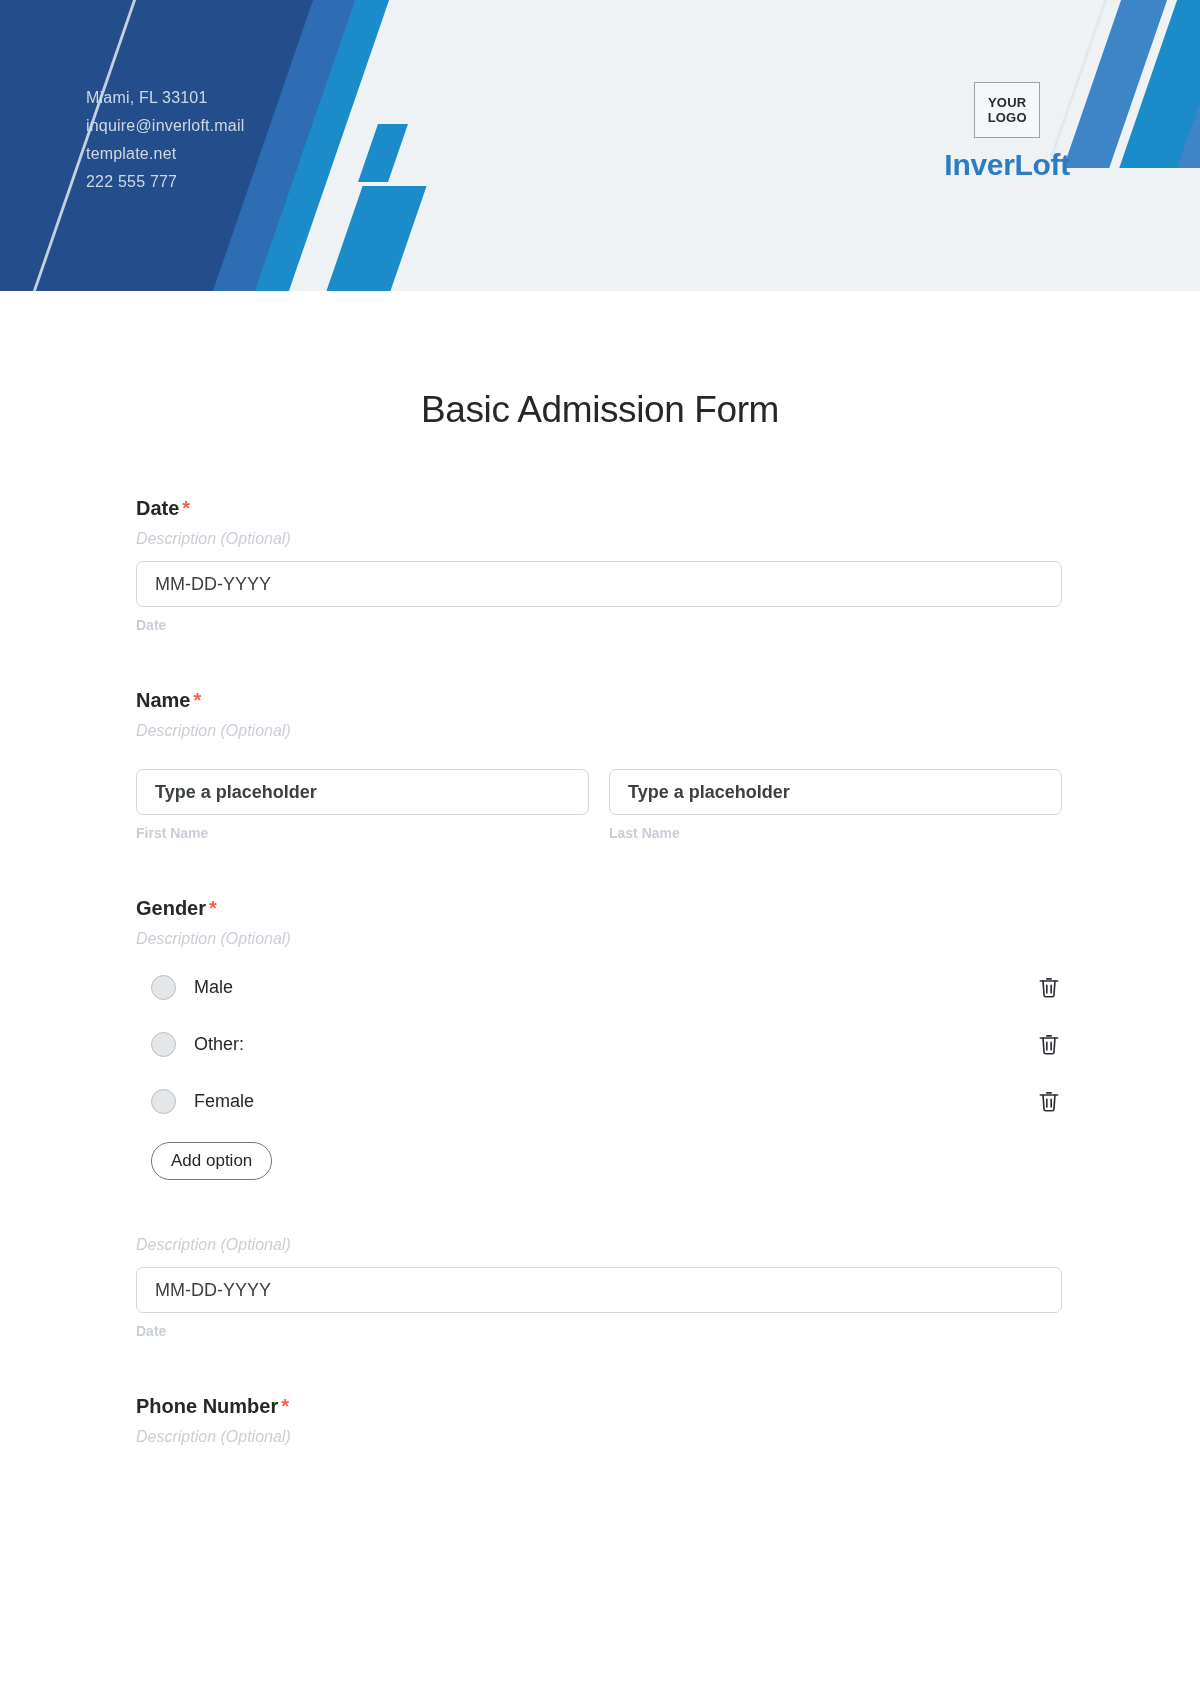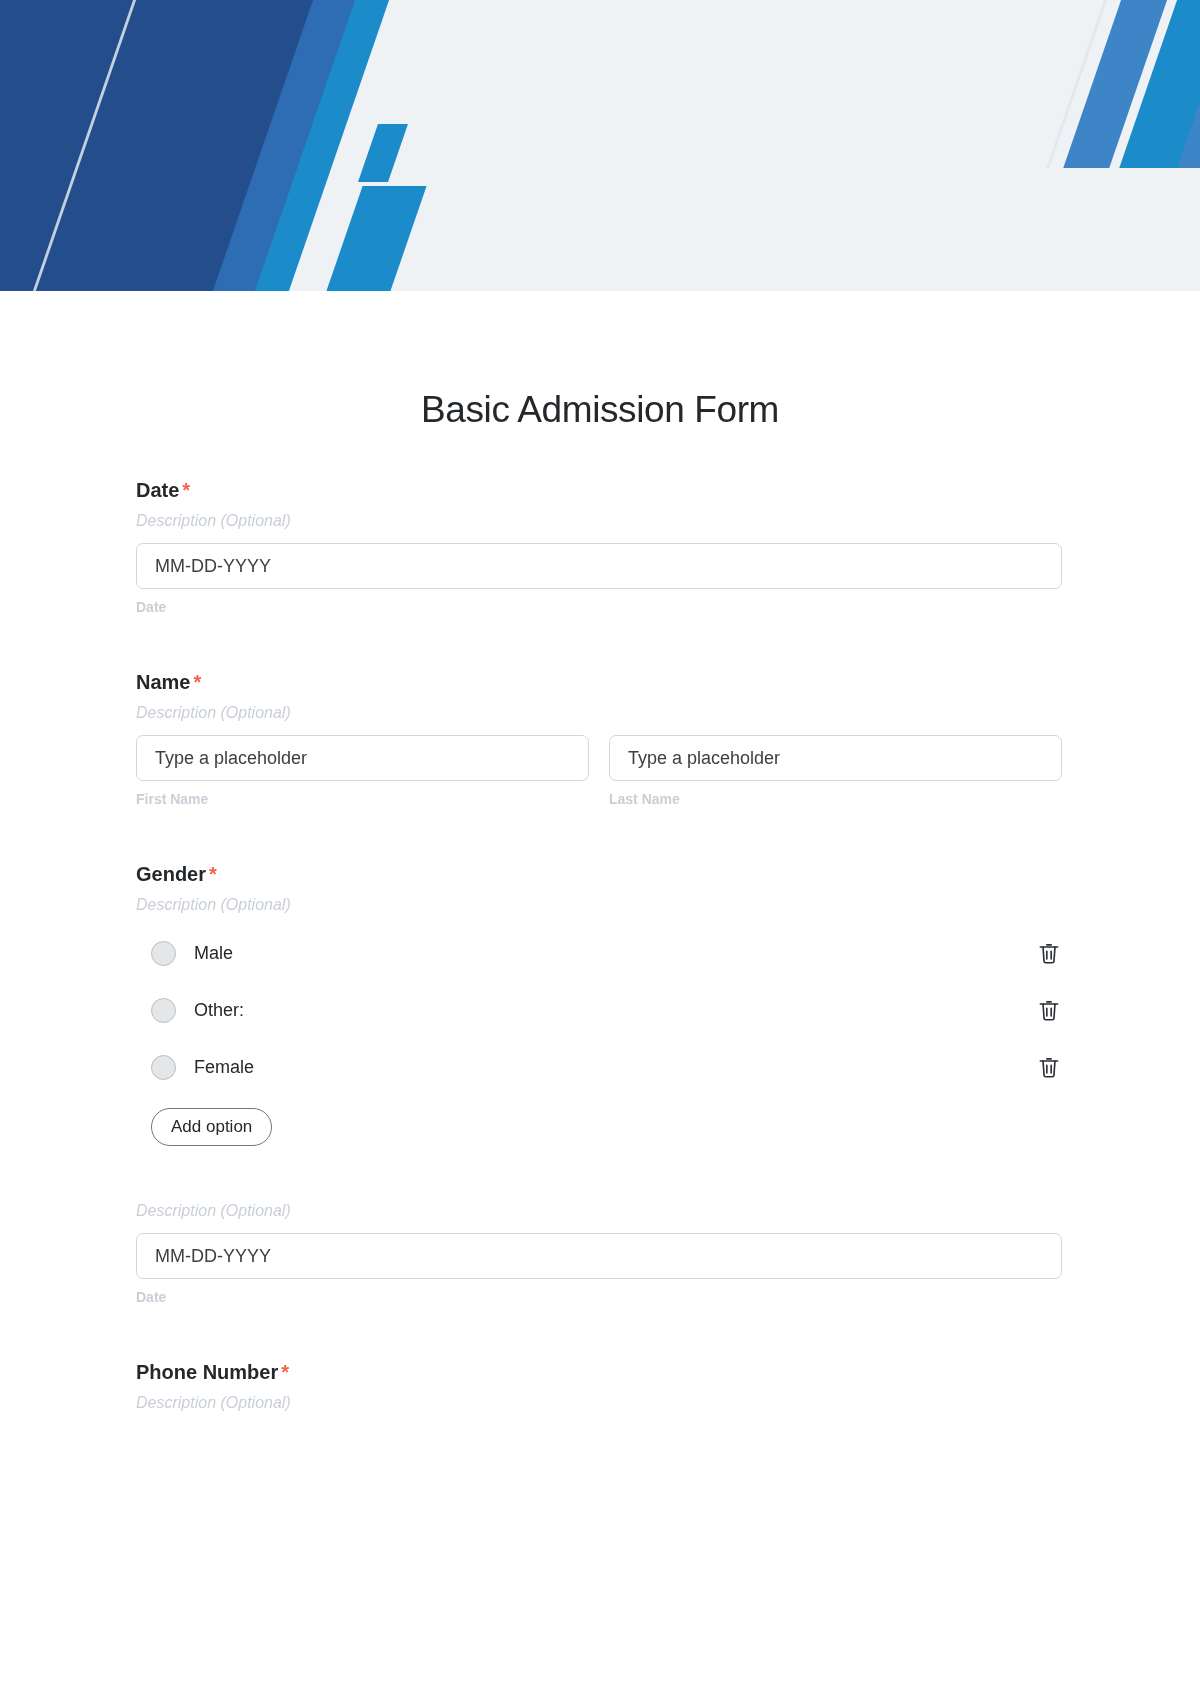--- a/index.html
+++ b/index.html
@@ -168,21 +168,21 @@
     letter-spacing: -.4px;
   }
   .form-sub {
     margin-top: 22px;
     text-align: center;
     font-size: 18px;
     color: #3c4043;
   }
 
   .field { margin-top: 56px; }
-  .field.first { margin-top: 48px; }
+  .field.first { margin-top: 66px; }
 
   .flabel {
     font-size: 20px;
     font-weight: 700;
     color: #25282b;
   }
   .req { color: #f4604a; font-weight: 700; margin-left: 3px; }
 
   .fdesc {
     margin-top: 10px;
@@ -207,21 +207,21 @@
 
   .helper {
     margin-top: 10px;
     font-size: 14px;
     font-weight: 700;
     color: #c9cfd6;
   }
 
   .name-row { display: flex; gap: 20px; margin-top: 13px; }
   .name-col { width: 453px; }
-  .name-col .input { margin-top: 0; width: 100%; }
+  .name-col .input { margin-top: 16px; width: 100%; font-weight: bold; }
 
   
   .opt-list { margin-top: 18px; }
   .opt-row {
     display: flex;
     align-items: center;
     height: 42px;
     margin-bottom: 15px;
     width: 926px;
   }
@@ -268,21 +268,34 @@
   <div class="hdr-bar-cyan"></div>
   <div class="hdr-chip-a"></div>
   <div class="hdr-chip-b"></div>
 
   <div class="hdr-r-hairline"></div>
   <div class="hdr-r-a"></div>
   <div class="hdr-r-b"></div>
   <div class="hdr-r-c"></div>
   <div class="hdr-r-cut"></div>
 
-
+  <div class="contact">
+    <div>Miami, FL 33101</div>
+    <div>inquire@inverloft.mail</div>
+    <div>template.net</div>
+    <div>222 555 777</div>
+  </div>
+
+  <div class="brandblock">
+    <div class="logobox">
+      <span>YOUR</span>
+      <span>LOGO</span>
+    </div>
+    <div class="brandname">InverLoft</div>
+  </div>
 </div>
 
 <div class="page">
 
   <div class="form-title">Basic Admission Form</div>
 
   <div class="field first">
     <div class="flabel">
       <span>Date</span><span class="req">*</span>
     </div>

